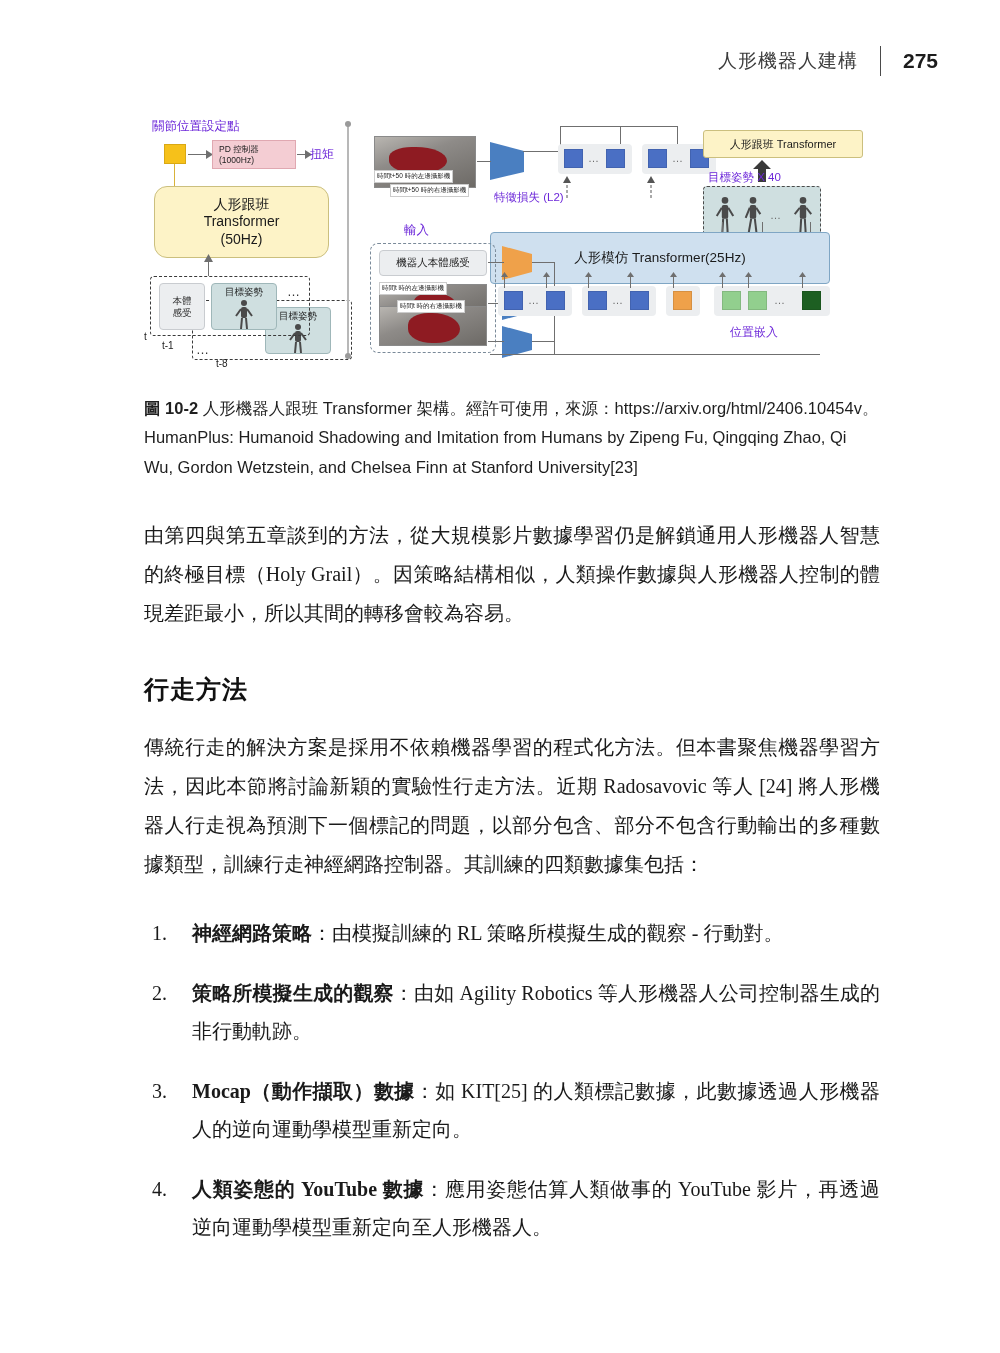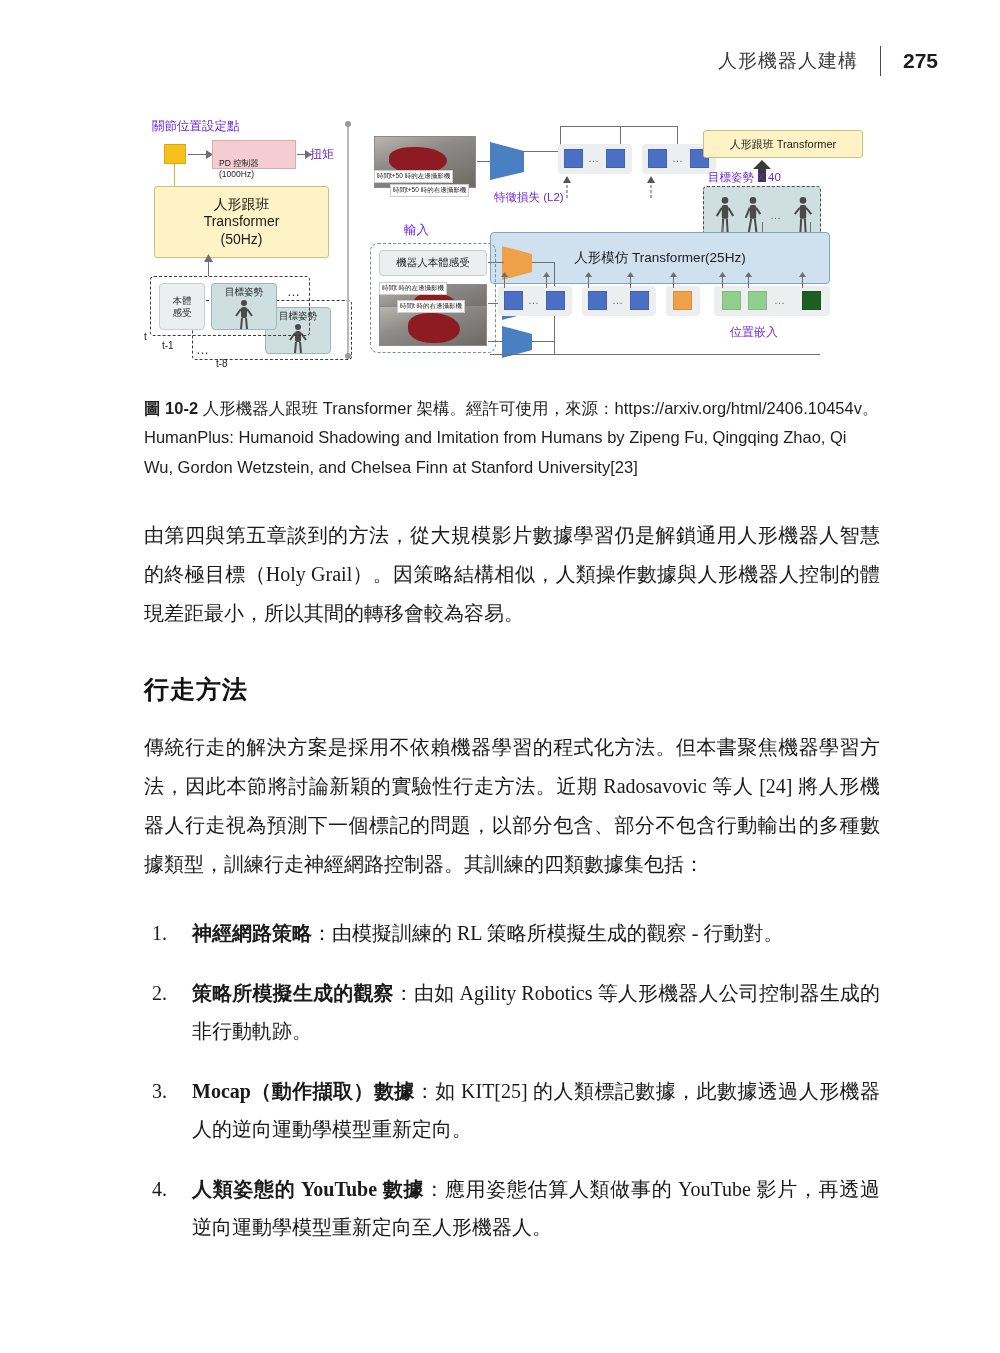--- a/index.html
+++ b/index.html
@@ -96,28 +96,28 @@
   .yellow-sq {
     position: absolute; left: 20px; top: 26px;
     width: 22px; height: 20px;
     background: #f6c11a; border: 1px solid #d9a814;
   }
   .pd-box {
     position: absolute; left: 68px; top: 22px;
     width: 84px; height: 29px;
     background: #f4cdd3; border: 1px solid #e0a8b1;
     font-size: 8.5px; line-height: 1.25;
-    padding: 17px 0 0 6px; color: #222;
+    padding: 3px 0 0 6px; color: #222;
   }
   .torque { left: 166px; top: 28px; font-size: 12px; }
   .shadow-box {
     position: absolute; left: 10px; top: 68px;
     width: 175px; height: 72px;
     background: #fdf3c7; border: 1px solid #cbbf7e;
-    border-radius: 3px;
+    border-radius: 13px;
     display: flex; flex-direction: column;
     align-items: center; justify-content: center;
     font-size: 14px; line-height: 1.25; color: #1a1a1a;
   }
   .shadow-box span { display: block; text-align: center; }
 
   .stack-outer {
     position: absolute; left: 6px; top: 158px;
     width: 160px; height: 60px;
     border: 1.4px dashed #3a3a3a; border-radius: 4px;

